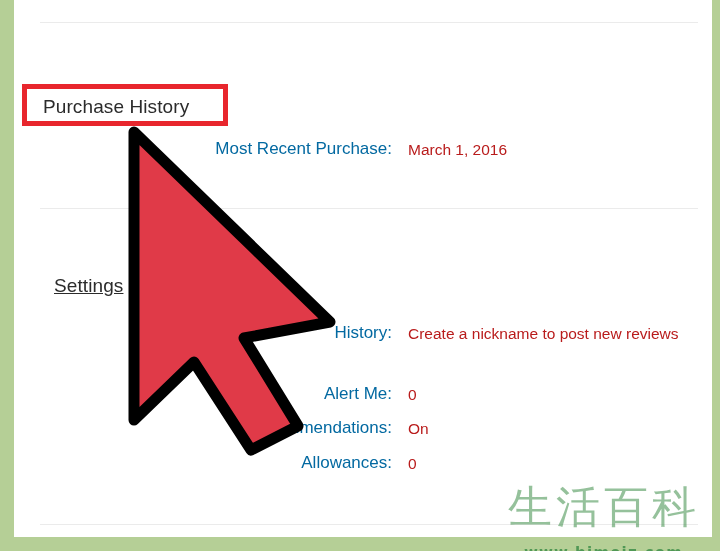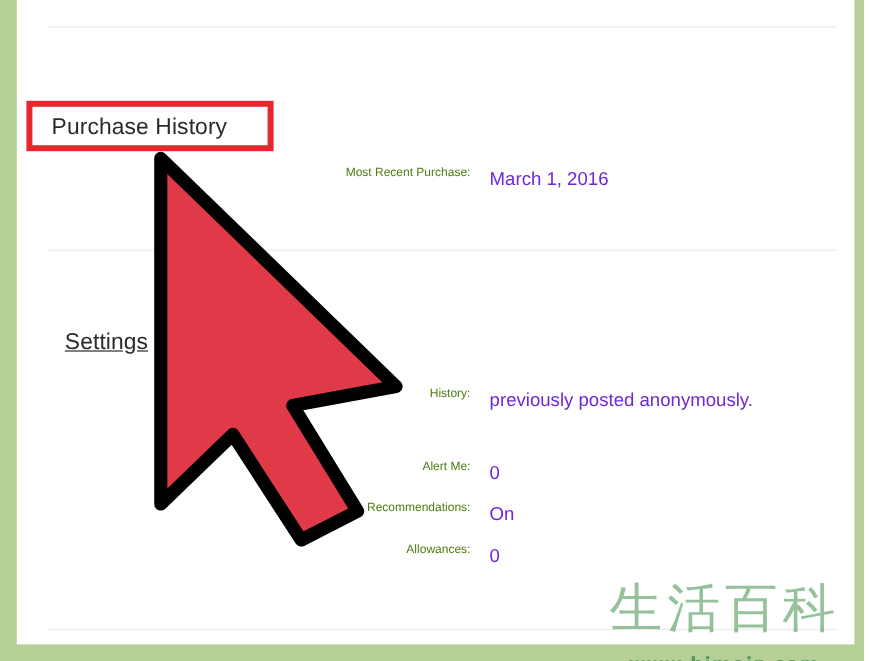--- a/index.html
+++ b/index.html
@@ -73,31 +73,31 @@
     position: absolute;
     left: 0;
     width: 698px;
     height: auto;
   }
   .field-label {
     position: absolute;
     left: 0;
     width: 378px;
     text-align: right;
-    font-size: 10px;
-    color: #4d7c0f;
+    font-size: 17px;
+    color: #0369a1;
     white-space: nowrap;
   }
   .field-value {
     position: absolute;
     left: 394px;
     width: 300px;
     text-align: left;
     font-size: 15.5px;
-    color: #6d28d9;
+    color: #b91c1c;
     line-height: 22px;
   }
   .field-value .line2 { display: block; }
 
   #row-most-recent  { top: 139px; }
   #row-nickname     { top: 323px; }
   #row-alert-me     { top: 384px; }
   #row-recommend    { top: 418px; }
   #row-allowances   { top: 453px; }
 
@@ -163,21 +163,21 @@
     <div class="field-row" id="row-most-recent">
       <span class="field-label">Most Recent Purchase:</span>
       <span class="field-value">March 1, 2016</span>
     </div>
 
     <span id="settings-title">Settings</span>
 
     <div class="field-row" id="row-nickname">
       <span class="field-label">History:</span>
       <span class="field-value">
-        <span class="line2">previously posted anonymously.</span>
+        <span>Create a nickname to post new reviews</span>
       </span>
     </div>
 
     <div class="field-row" id="row-alert-me">
       <span class="field-label">Alert Me:</span>
       <span class="field-value">0</span>
     </div>
 
     <div class="field-row" id="row-recommend">
       <span class="field-label">Recommendations:</span>

